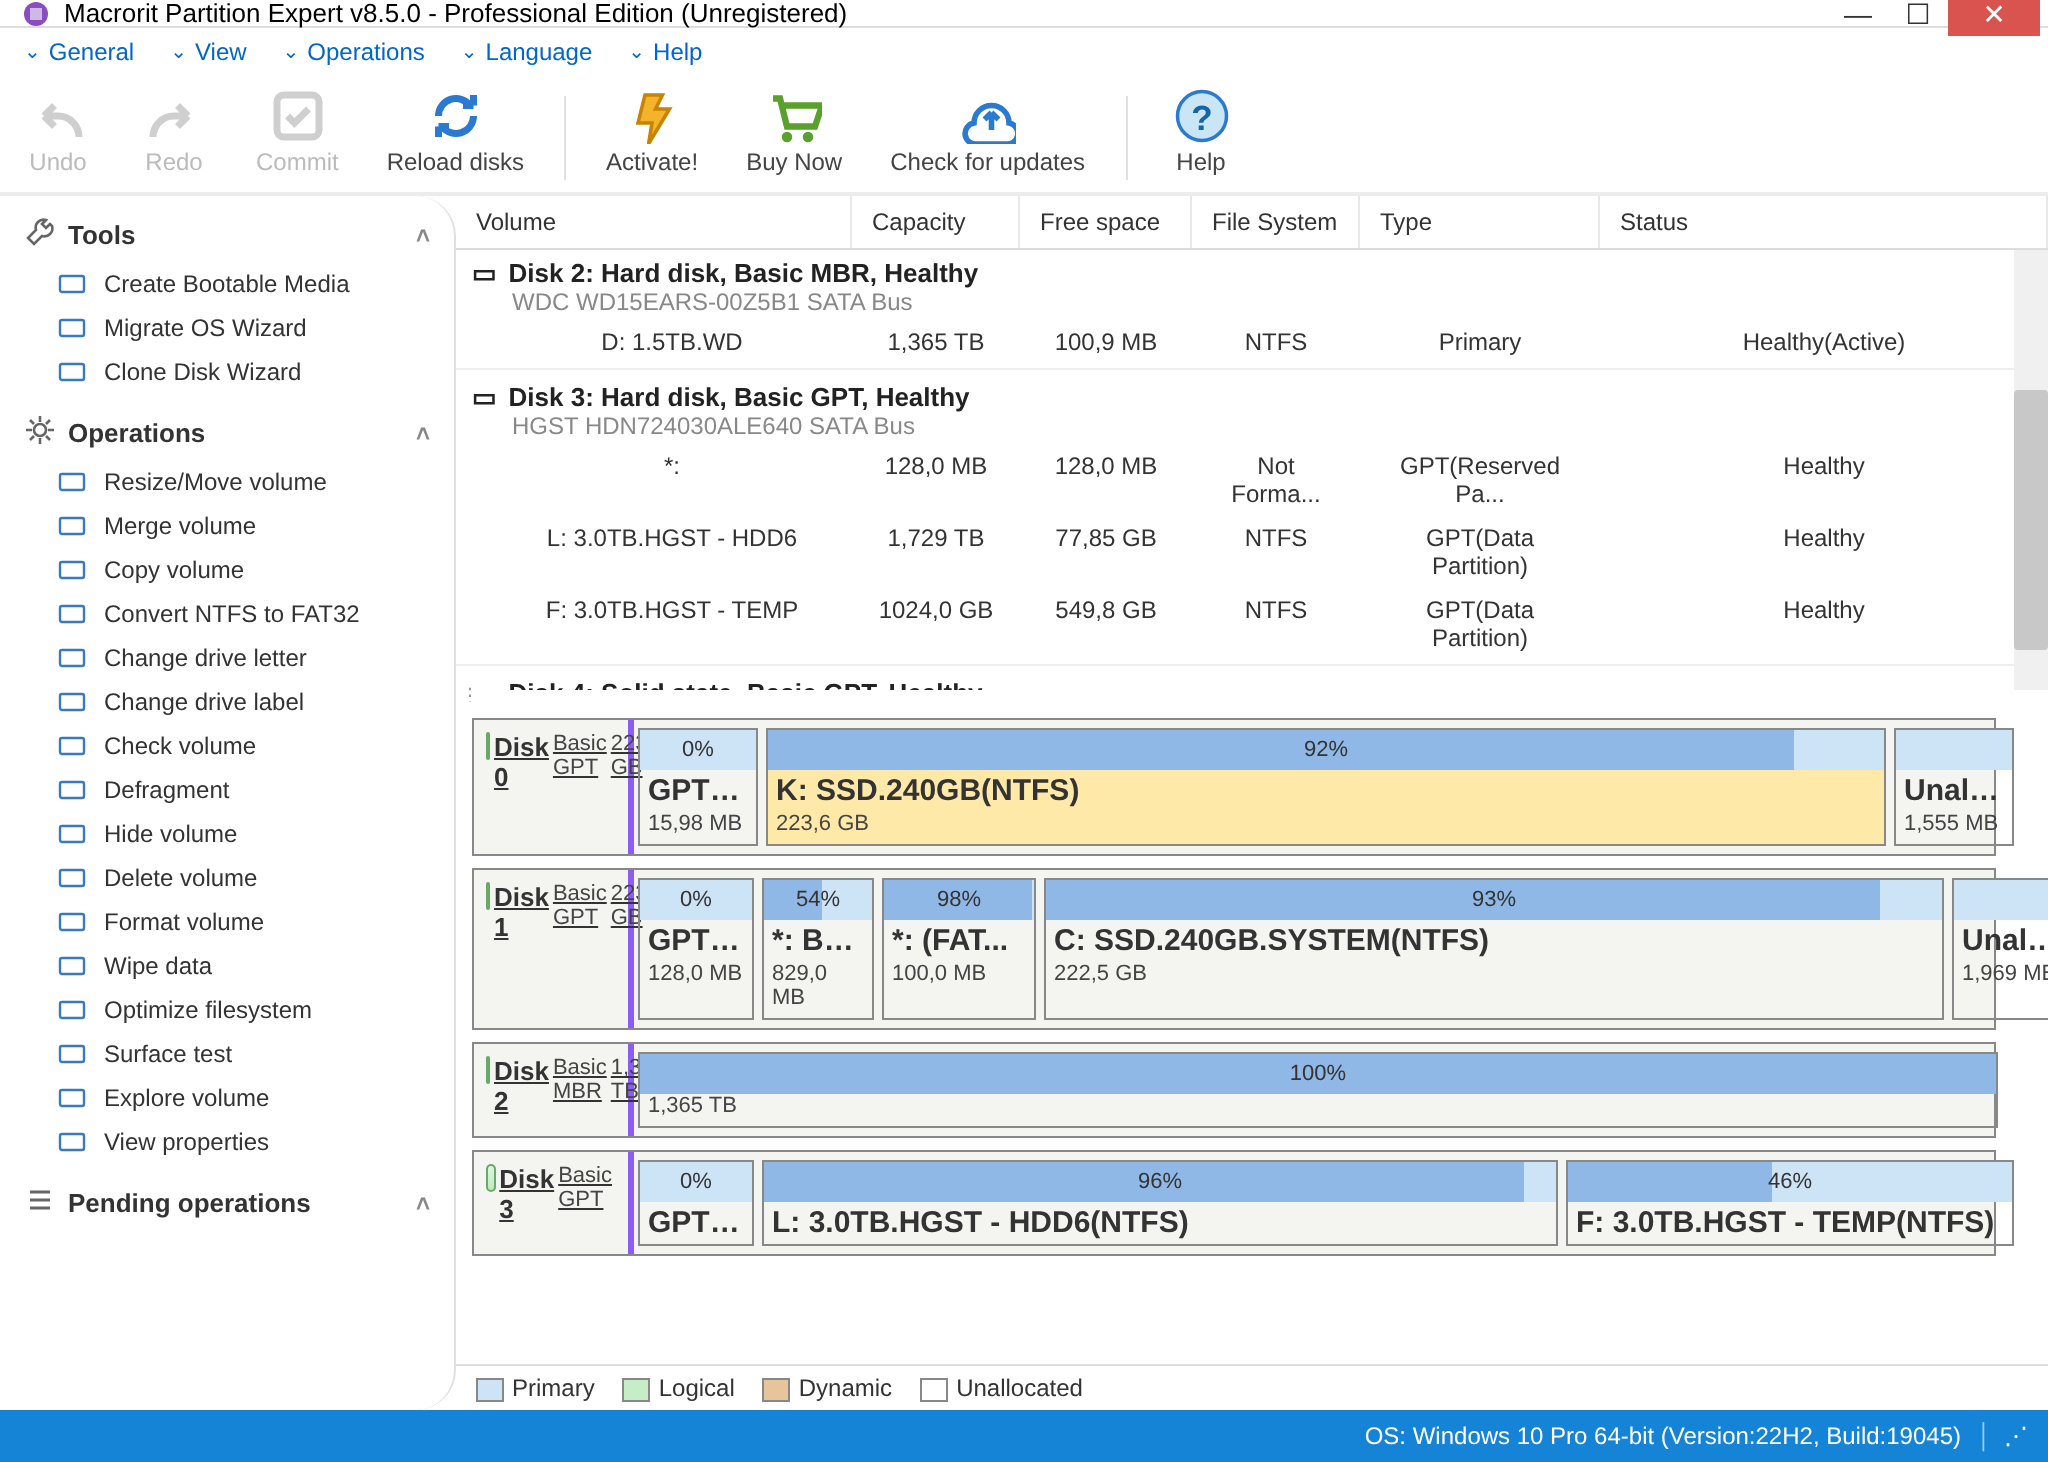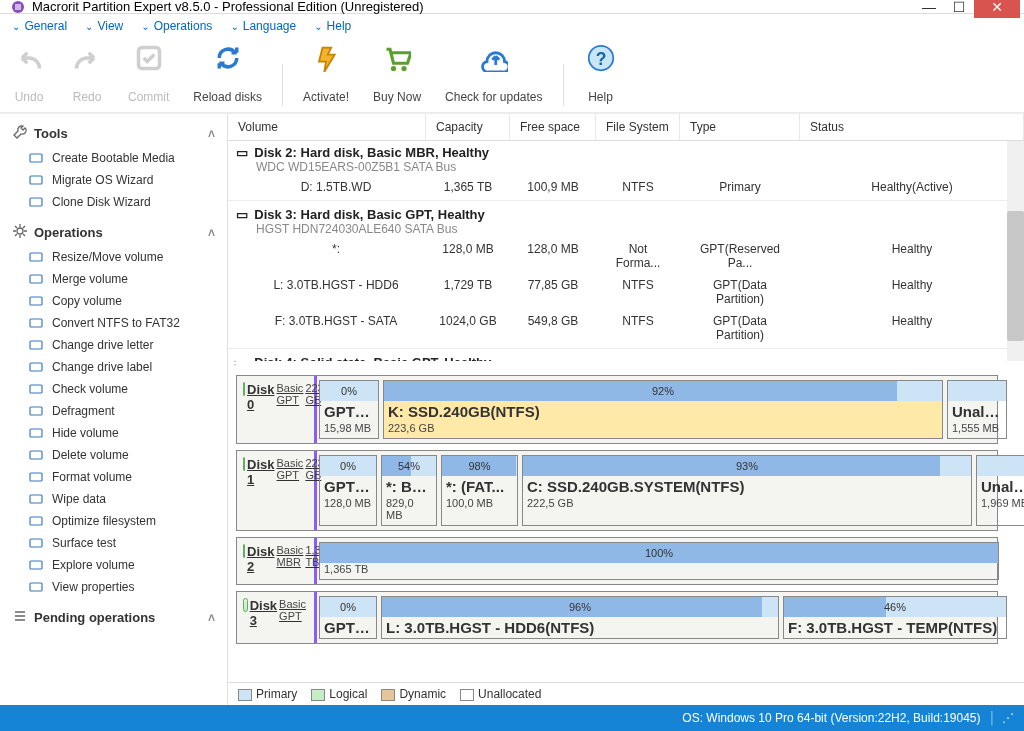--- a/index.html
+++ b/index.html
@@ -15,30 +15,30 @@
 
 
 .menubar { height: 24px; display: flex; align-items: center; padding: 0 4px; gap: 2px; }
 .menu-item { display: flex; align-items: center; gap: 4px; padding: 2px 8px; color: #0066cc; font-size: 12px; cursor: pointer; border-radius:2px; }
 .menu-item .chev { font-size: 10px; color: #0066cc; }
 
 
 .toolbar { display: flex; align-items: flex-end; padding: 4px 6px 6px; border-bottom: 2px solid #ececec; gap: 12px; }
 .tool-btn { display: flex; flex-direction: column; align-items: center; gap: 2px; padding: 2px 6px; min-width: 46px; cursor: pointer; }
 .tool-btn svg { width: 28px; height: 28px; }
-.tool-btn .lbl { font-size: 12px; color: #444; white-space:nowrap;margin-top:16px; }
+.tool-btn .lbl { font-size: 12px; color: #444; white-space:nowrap; }
 .tool-btn.disabled .lbl { color: #bbb; }
 .tool-btn.disabled svg { opacity: 0.4; }
 .tool-sep { width: 1px; height: 42px; background: #e0e0e0; margin: 0 2px; }
 
 
 .main { flex: 1; display: flex; overflow: hidden; }
 
 
-.sidebar { width: 228px; border-right: 1px solid #e0e0e0; overflow-y: auto; padding: 6px 4px 1px; background:#fff;}
+.sidebar { width: 228px; border-right: 1px solid #e0e0e0; overflow-y: auto; padding: 6px 4px 1px; background:#fff;border-radius:20px;}
 .side-section { margin-bottom: 6px; }
 .side-hdr { display: flex; align-items: center; gap: 6px; padding: 4px 8px; font-weight: bold; font-size: 13px; color: #333; cursor:pointer;}
 .side-hdr .chev { margin-left: auto; font-size: 12px; color: #888; }
 .side-item { display: flex; align-items: center; gap: 8px; padding: 3px 6px 3px 24px; font-size: 12px; color: #333; cursor: pointer; }
 .side-item .icon { width: 16px; height: 16px; flex-shrink:0; display:flex; align-items:center; justify-content:center; }
 
 
 .content { flex: 1; display: flex; flex-direction: column; overflow: hidden; }
 
 
@@ -424,21 +424,21 @@
         </div>
         <div class="vol-row">
           <div class="col col-vol">L: 3.0TB.HGST - HDD6</div>
           <div class="col col-cap">1,729 TB</div>
           <div class="col col-free">77,85 GB</div>
           <div class="col col-fs">NTFS</div>
           <div class="col col-type">GPT(Data Partition)</div>
           <div class="col col-status">Healthy</div>
         </div>
         <div class="vol-row">
-          <div class="col col-vol">F: 3.0TB.HGST - SATA</div>
+          <div class="col col-vol">F: 3.0TB.HGST - TEMP</div>
           <div class="col col-cap">1024,0 GB</div>
           <div class="col col-free">549,8 GB</div>
           <div class="col col-fs">NTFS</div>
           <div class="col col-type">GPT(Data Partition)</div>
           <div class="col col-status">Healthy</div>
         </div>
         <div class="sep-row"></div>
         <div class="disk-hdr">
           <span>▭</span>
           <span>Disk 4: Solid state, Basic GPT, Healthy</span>

